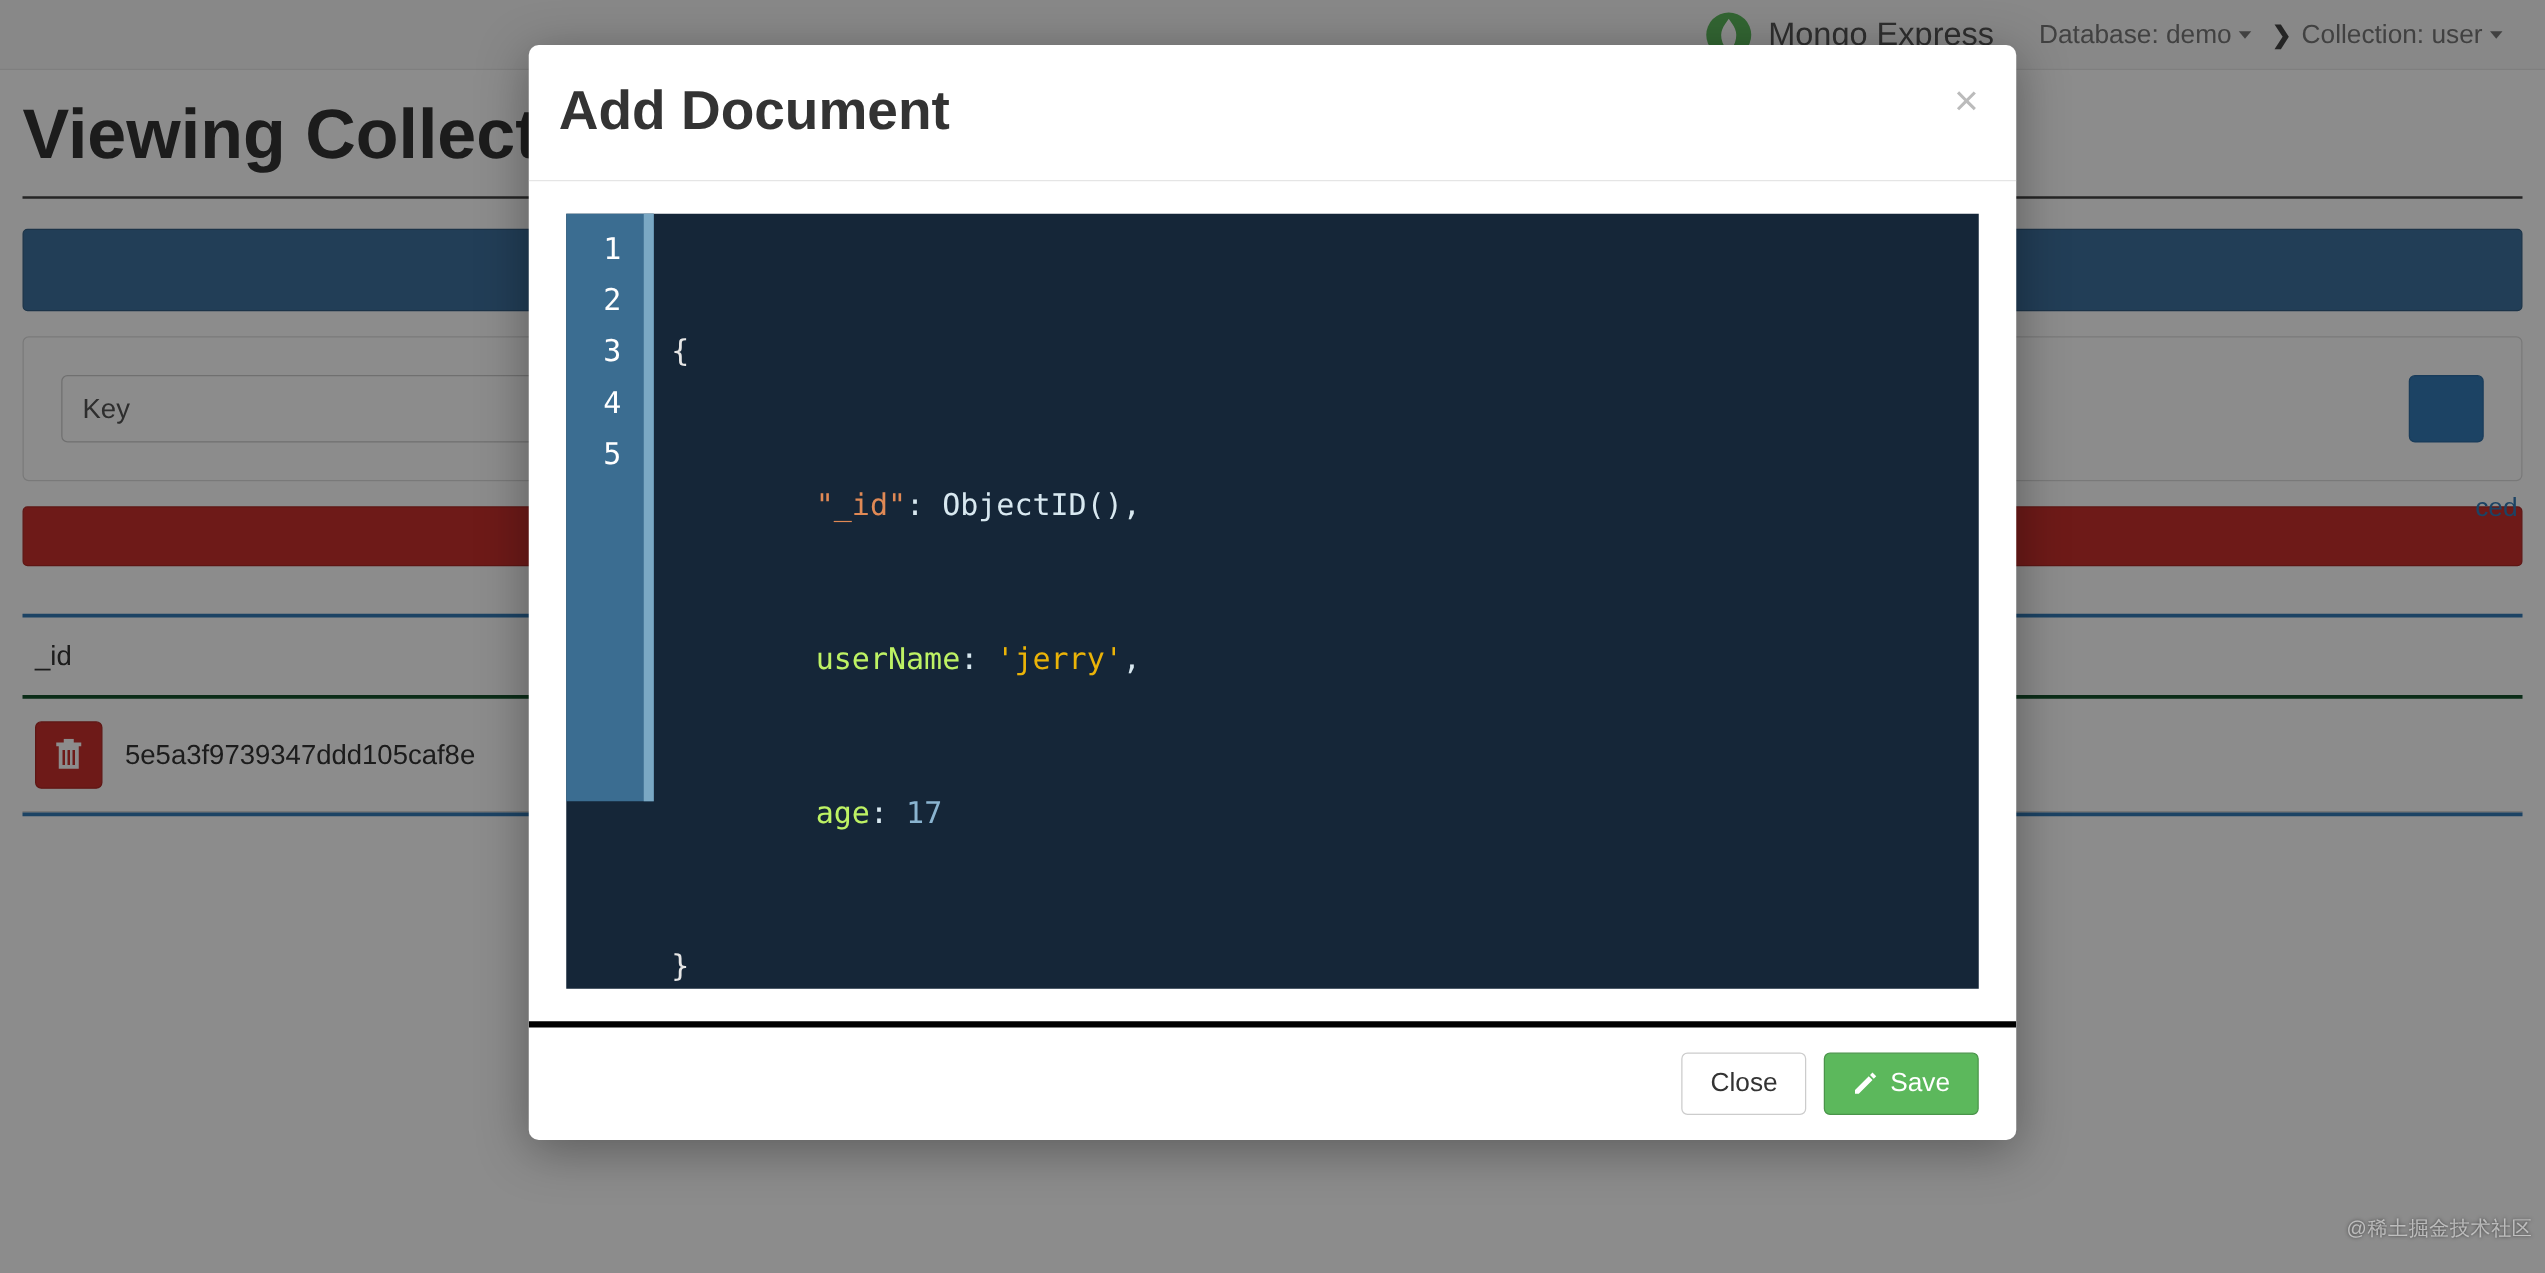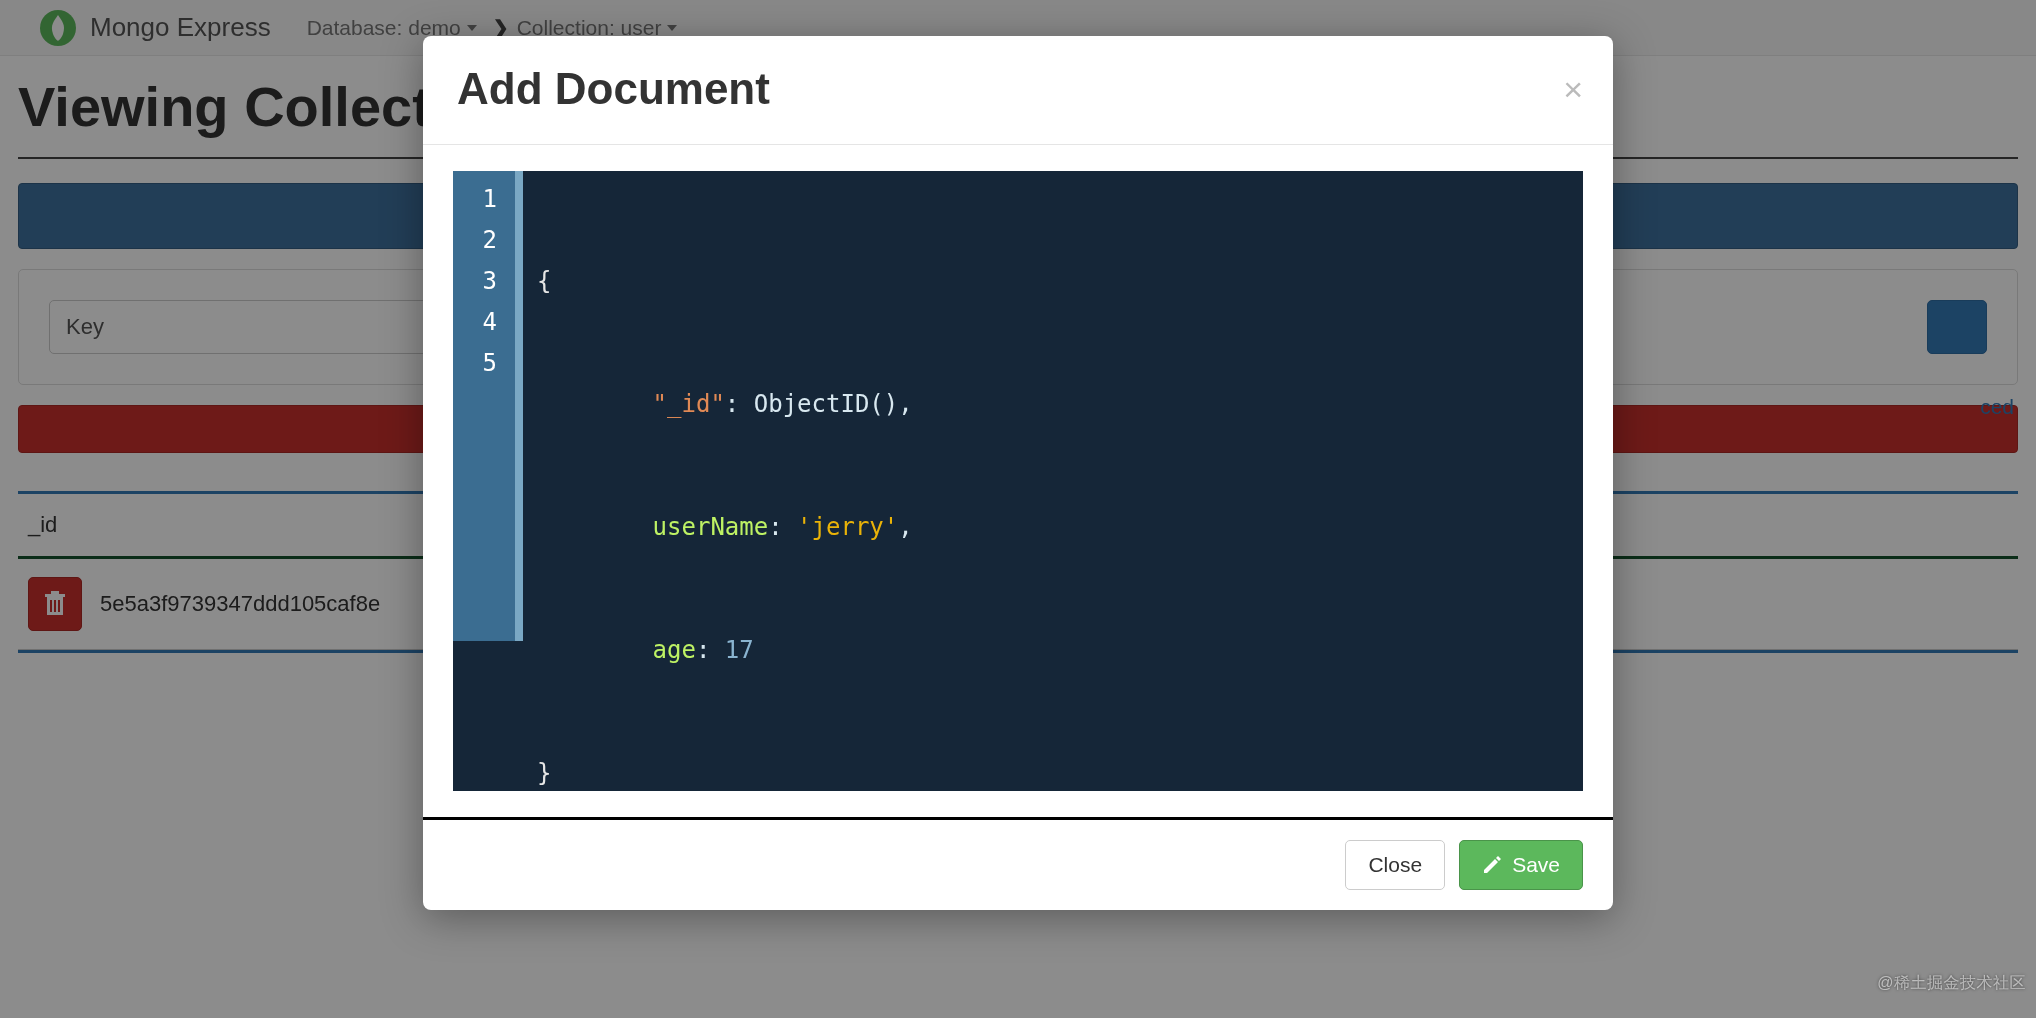--- a/index.html
+++ b/index.html
@@ -13,20 +13,21 @@
       position: relative;
     }
     
     .navbar {
       height: 56px;
       background: #f8f8f8;
       border-bottom: 1px solid #e7e7e7;
       display: flex;
       align-items: center;
       padding: 0 20px 0 40px;
+      justify-content: flex-end;
     }
     .leaf-icon {
       width: 36px; height: 36px;
       background: #5cb85c;
       border-radius: 50%;
       display: flex; align-items: center; justify-content: center;
       color: #fff;
       margin-right: 14px;
     }
     .brand {
@@ -184,24 +185,23 @@
       background: #fff;
       width: 1190px;
       margin-top: 36px;
       border-radius: 8px;
       box-shadow: 0 8px 40px rgba(0,0,0,0.35);
       overflow: hidden;
       display: flex;
       flex-direction: column;
     }
     .modal-header {
-      padding: 28px 30px 30px 34px;
+      padding: 28px 30px 30px 24px;
       border-bottom: 1px solid #e5e5e5;
       display: flex;
-      align-items: center;
       justify-content: space-between;
     }
     .modal-title { font-size: 44px; font-weight: 700; color: #333; }
     .close-x {
       font-size: 34px;
       color: #bbb;
       cursor: pointer;
       font-weight: 300;
       line-height: 1;
     }
@@ -243,21 +243,21 @@
     }
     .code .line { height: 41px; }
     .tok-brace { color: #e6e6e6; }
     .tok-key-str { color: #e08955; }
     .tok-key { color: #bef264; }
     .tok-punc { color: #d8e8f0; }
     .tok-func { color: #d8e8f0; }
     .tok-str { color: #eab308; }
     .tok-num { color: #8ab4d0; }
     .modal-footer {
-      border-top: 3px solid #000000;
+      border-top: 5px solid #000000;
       padding: 20px 30px;
       display: flex;
       justify-content: flex-end;
       gap: 14px;
     }
     .btn-default {
       background: #fff;
       color: #333;
       border: 1px solid #ccc;
       padding: 12px 22px;

